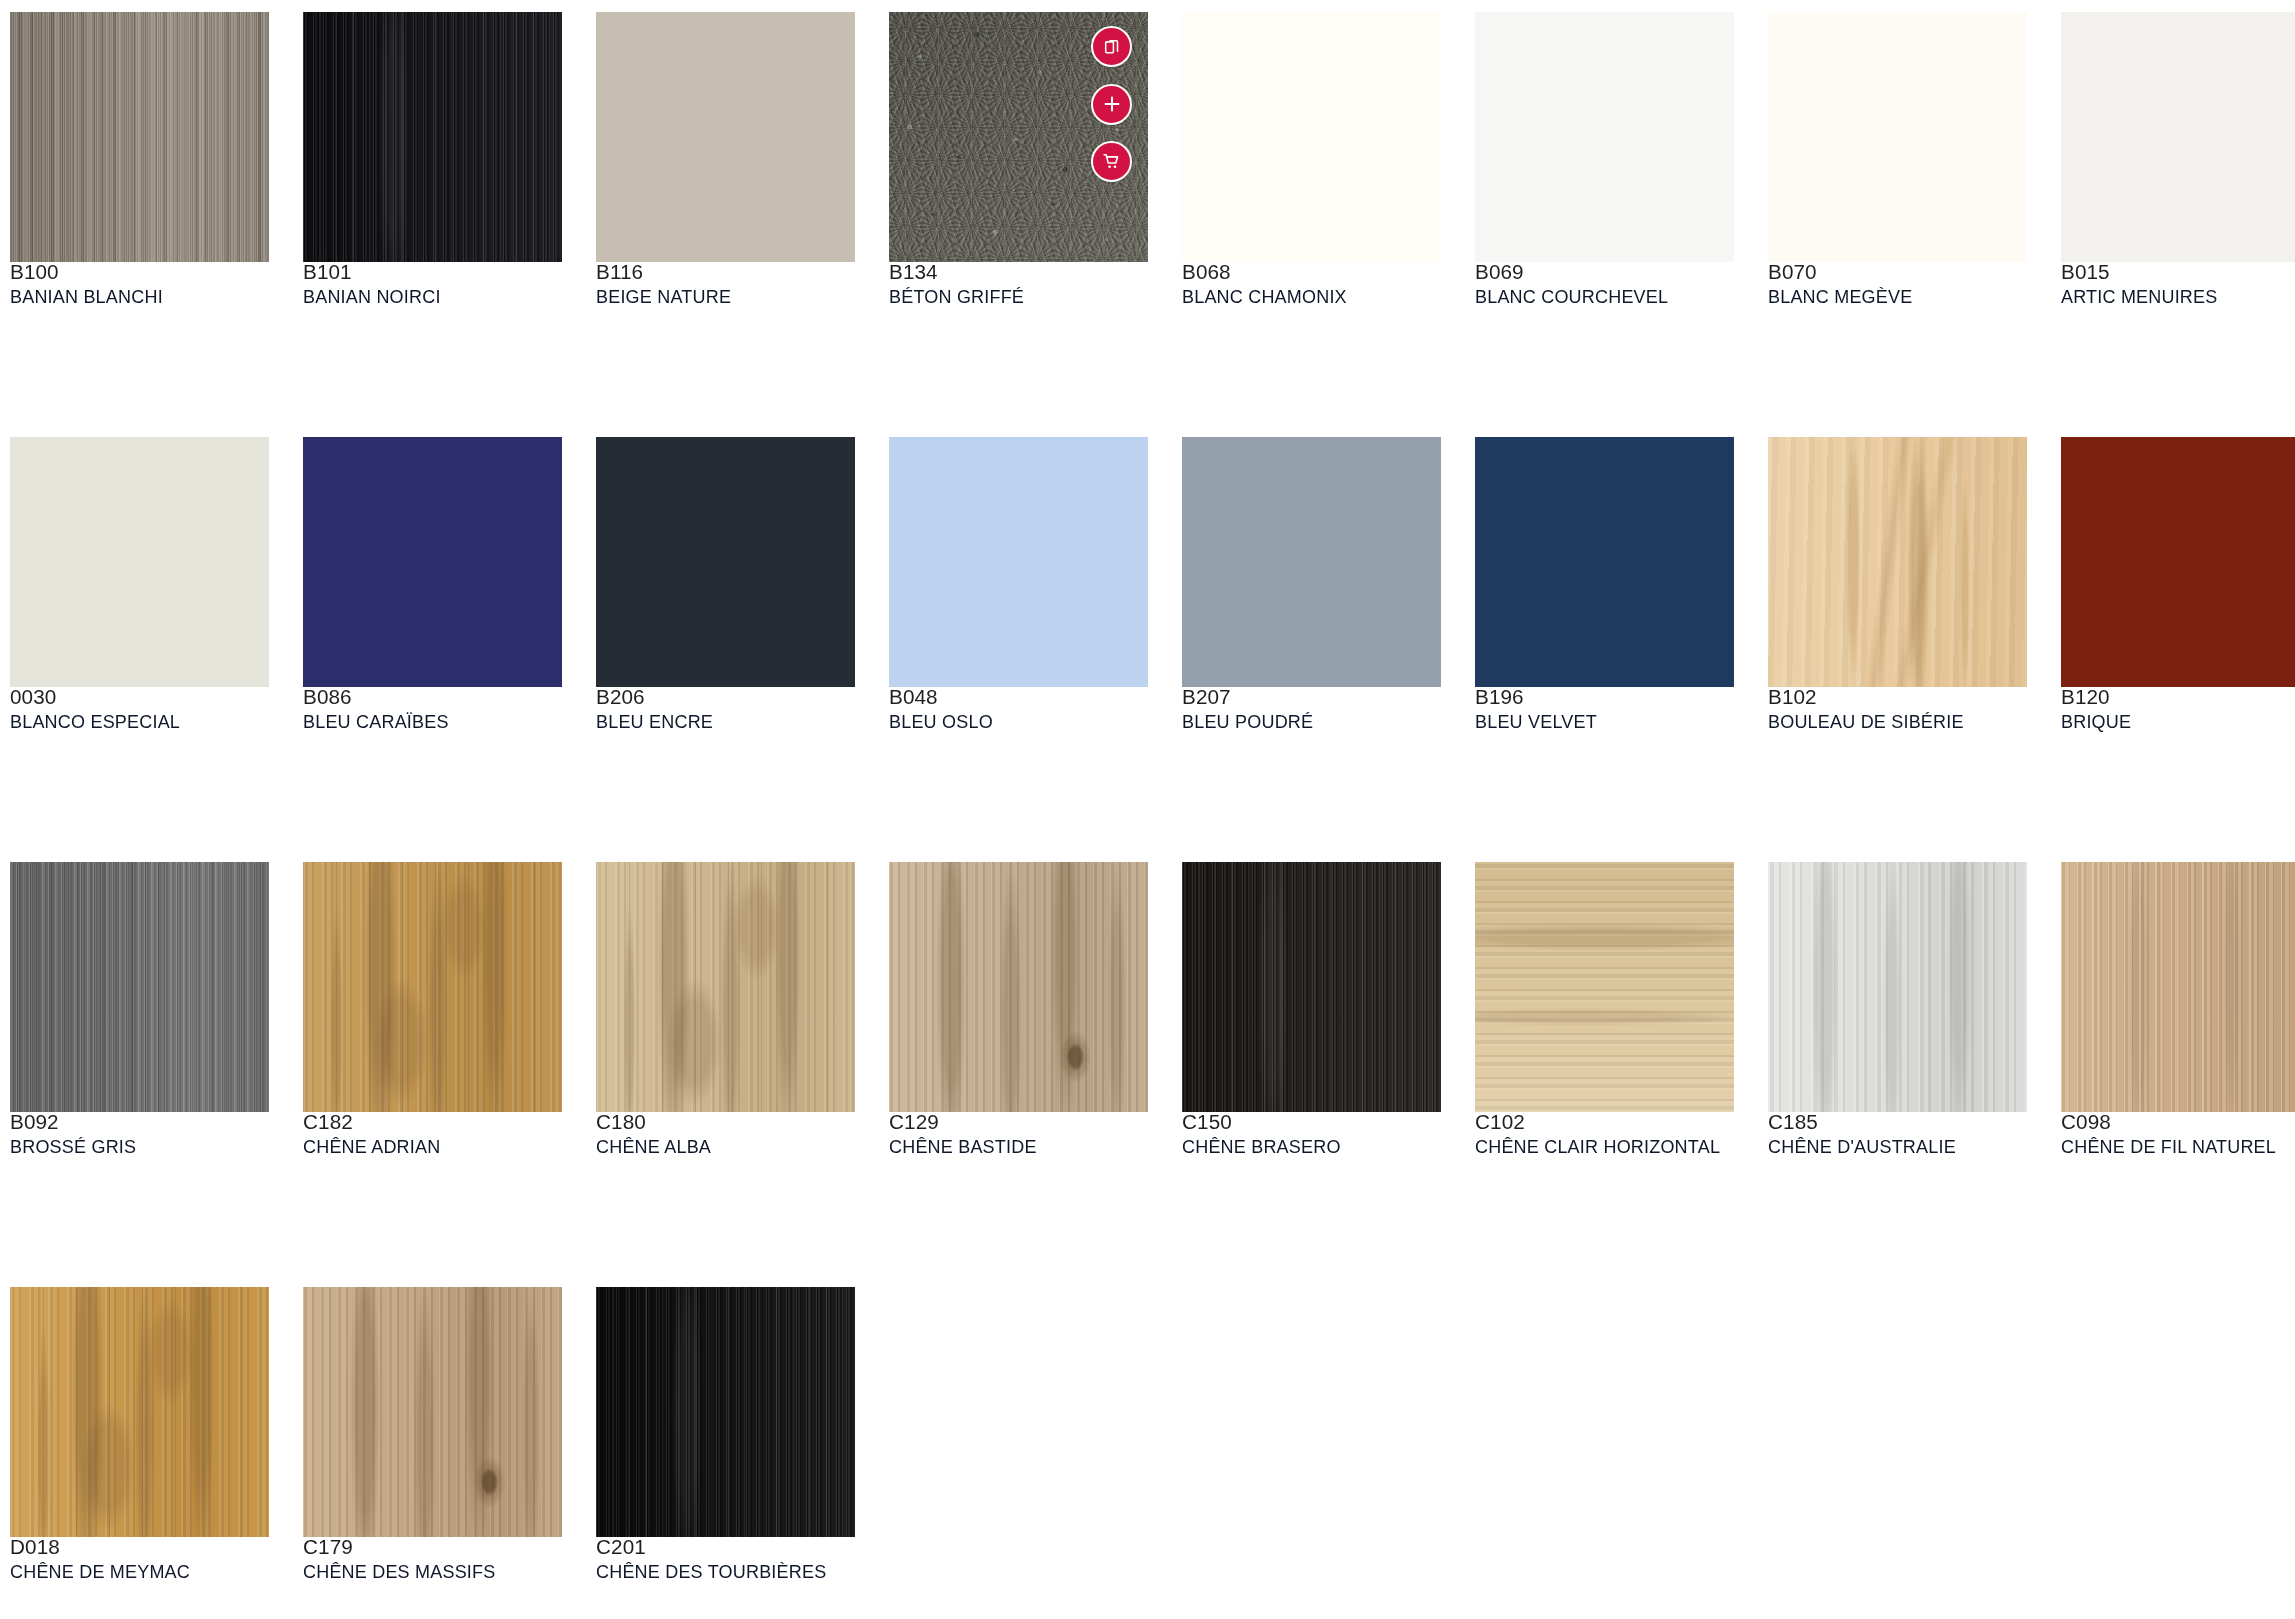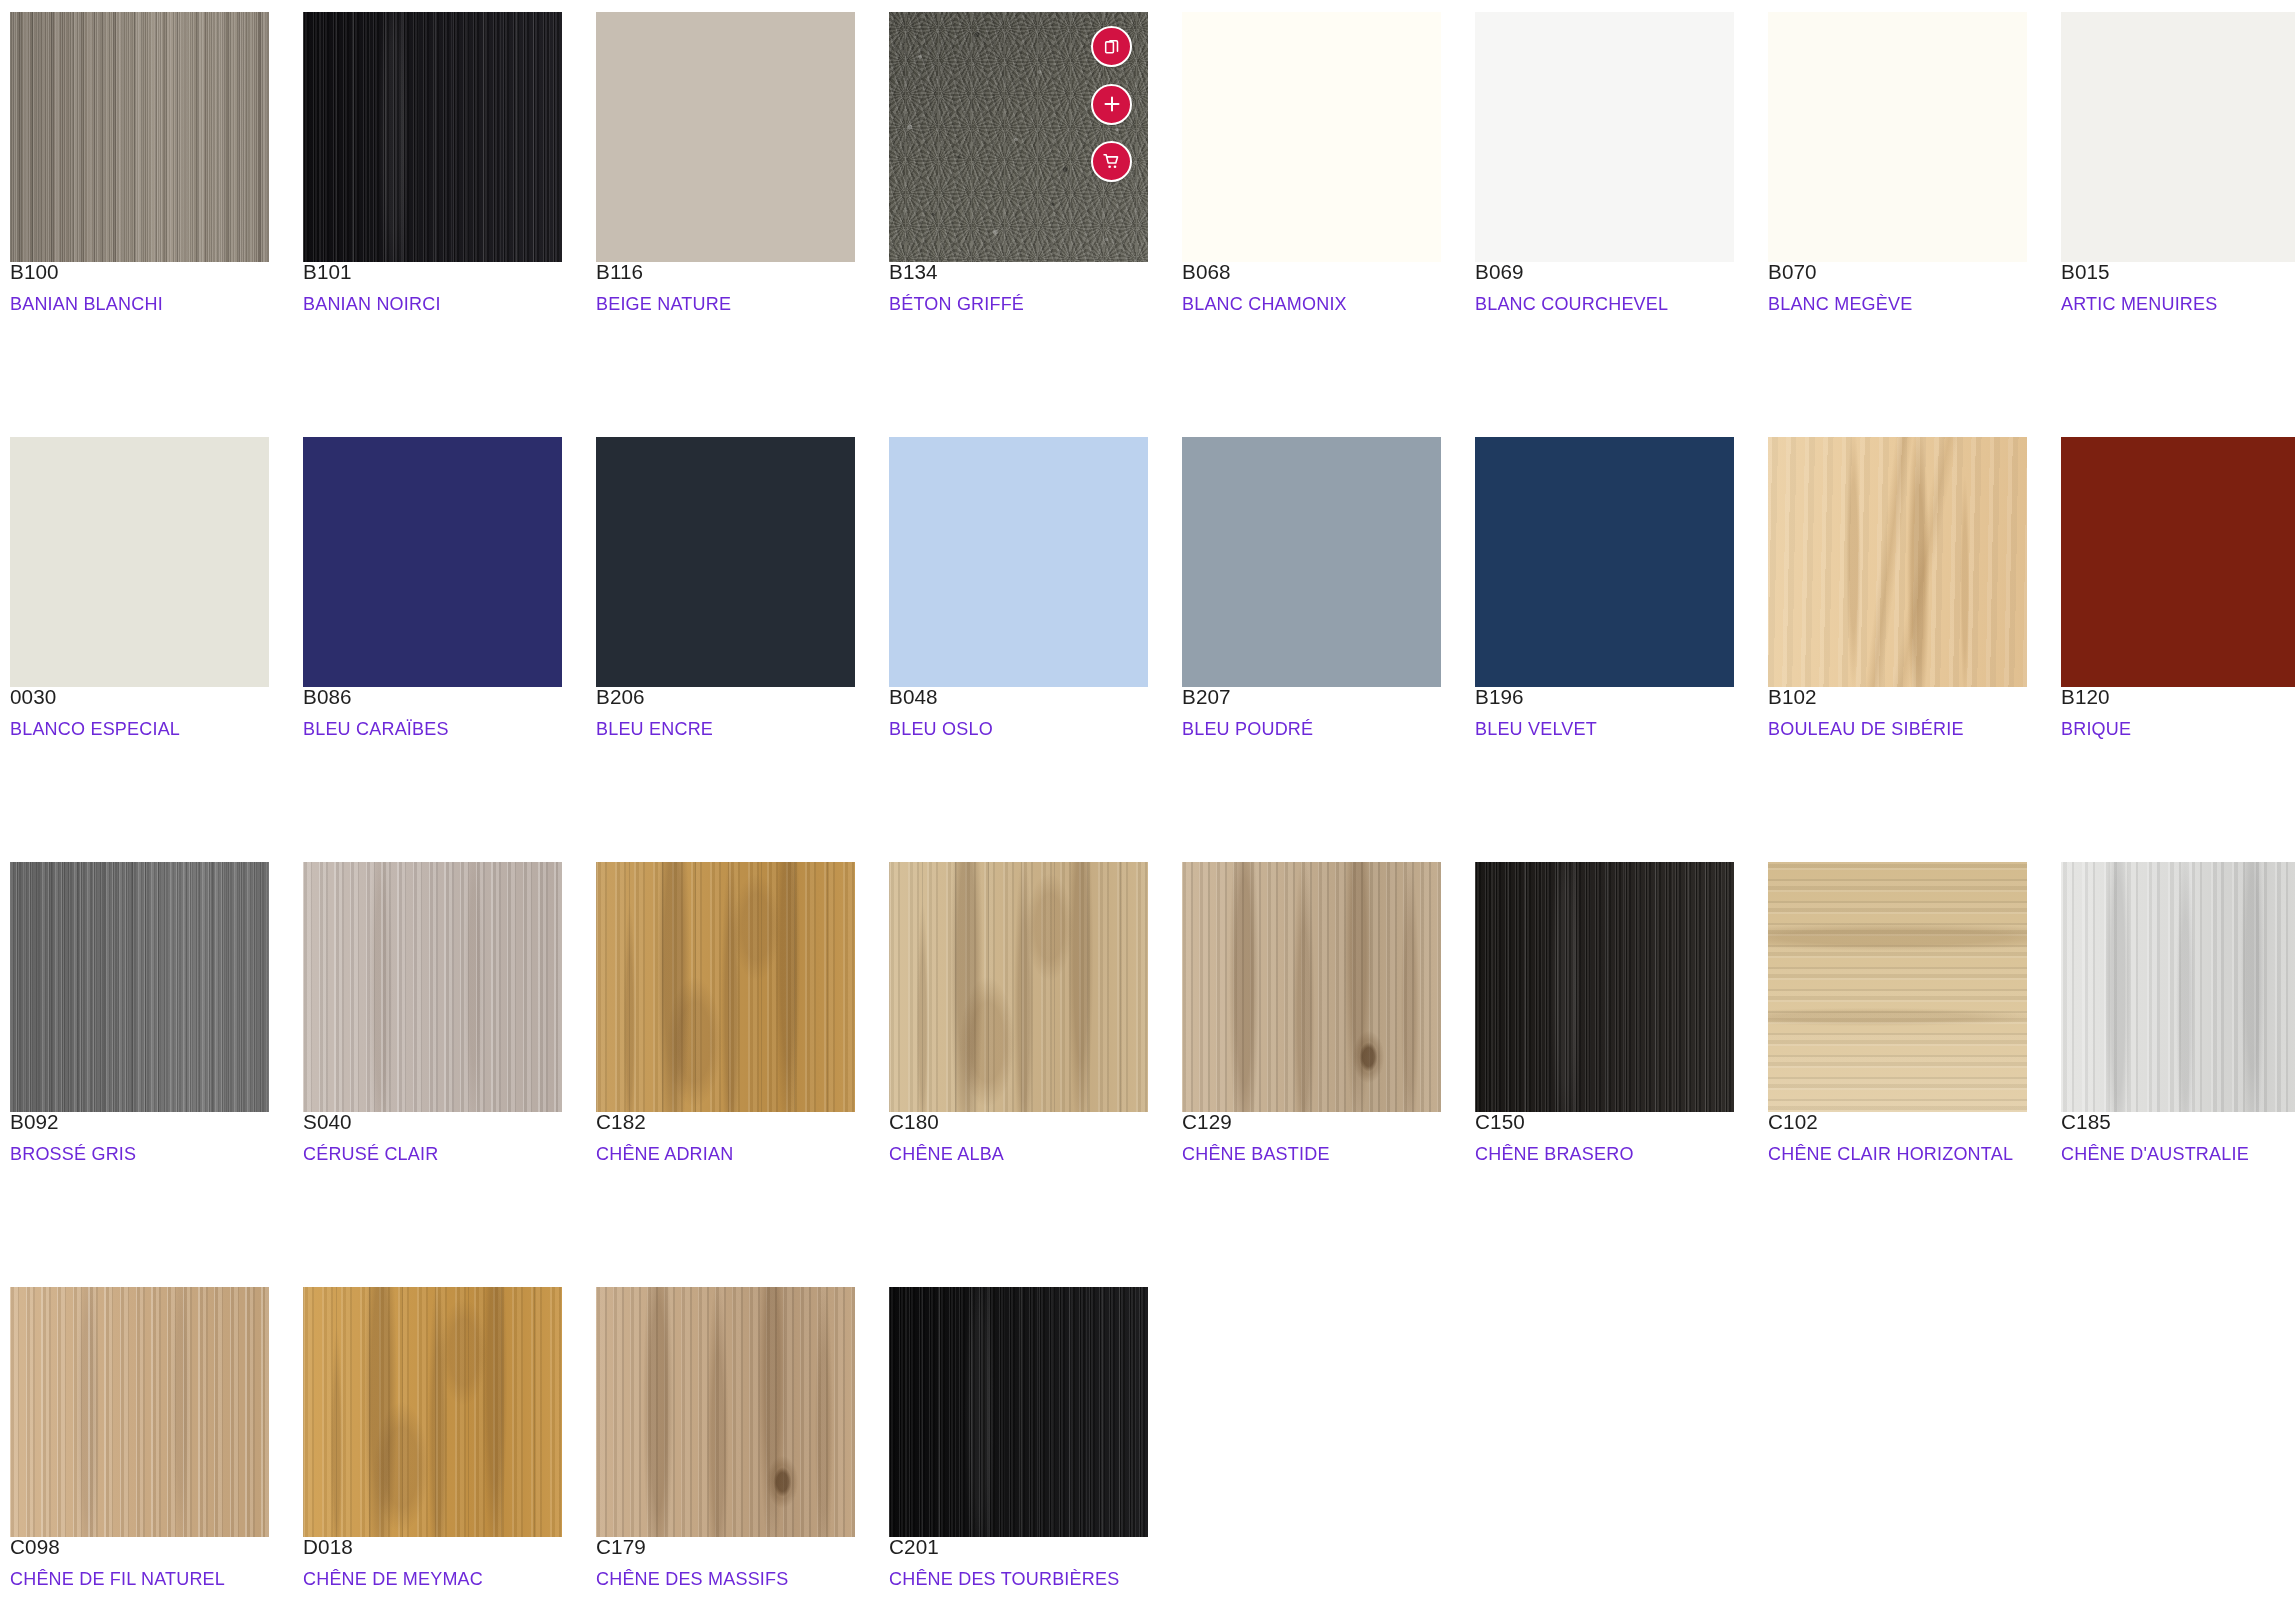--- a/index.html
+++ b/index.html
@@ -43,24 +43,24 @@
 
   .swatch-code {
     font-size: 20.7px;
     line-height: 1;
     color: #1f1f1f;
     letter-spacing: 0.1px;
     font-weight: 400;
   }
 
   .swatch-name {
-    margin-top: 12px;
+    margin-top: 5px;
     font-size: 18px;
     line-height: 1.1;
-    color: #6d28d9;
+    color: #0f172a;
     letter-spacing: 0.2px;
     white-space: nowrap;
   }
 
   
   .tile-actions {
     position: absolute;
     top: 14.3px;
     right: 15.7px;
     display: flex;
@@ -381,27 +381,20 @@
     </div>
     <div class="swatch-card">
       <div class="swatch-tile">
         <div class="swatch-tex t-brushed" style="--c1: #6b6b6b; --c2: #636363; --c3: #777777;"></div>
       </div>
       <div class="swatch-code">B092</div>
       <div class="swatch-name">BROSSÉ GRIS</div>
     </div>
     <div class="swatch-card">
       <div class="swatch-tile">
-        <div class="swatch-tex t-cerused" style="--c1: #c0b5ae; --c2: #c8bdb5; --c3: #b7aba3;"></div>
-      </div>
-      <div class="swatch-code">S040</div>
-      <div class="swatch-name">CÉRUSÉ CLAIR</div>
-    </div>
-    <div class="swatch-card">
-      <div class="swatch-tile">
         <div class="swatch-tex t-oak" style="--c1: #c39752; --c2: #c8a061; --c3: #b78a45;"></div>
       </div>
       <div class="swatch-code">C182</div>
       <div class="swatch-name">CHÊNE ADRIAN</div>
     </div>
     <div class="swatch-card">
       <div class="swatch-tile">
         <div class="swatch-tex t-oak" style="--c1: #ceb68e; --c2: #d6c09a; --c3: #c4aa81;"></div>
       </div>
       <div class="swatch-code">C180</div>

